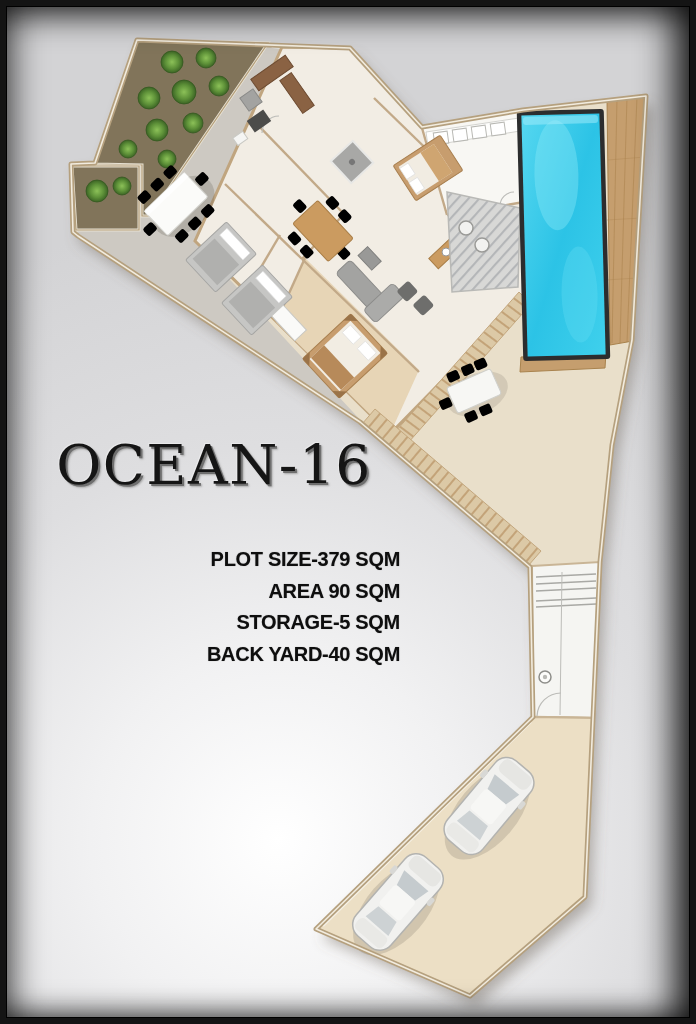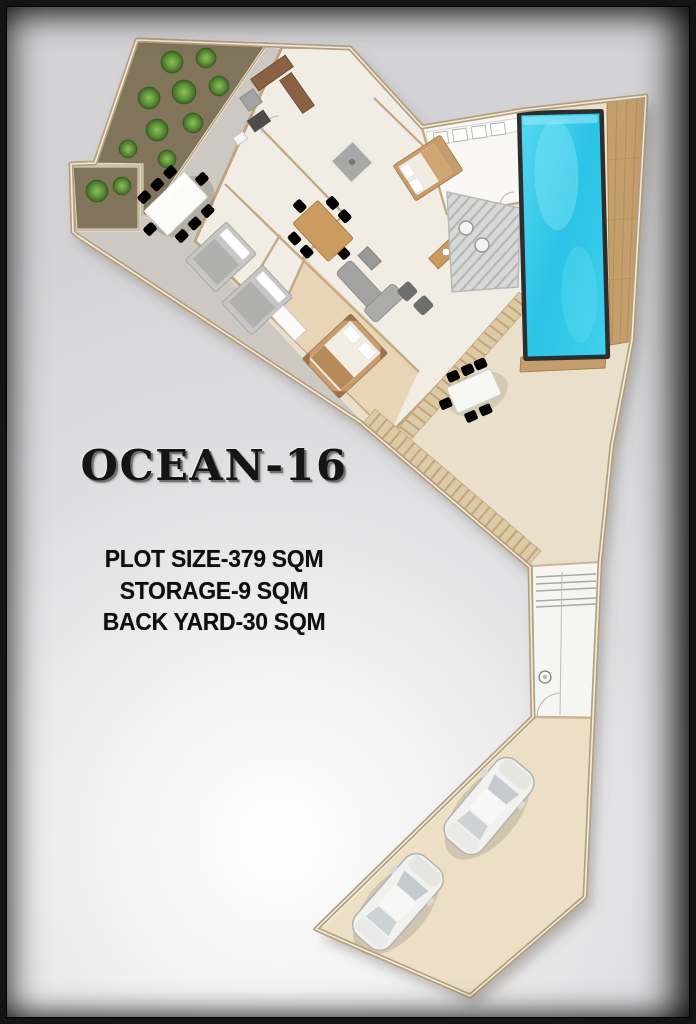--- a/index.html
+++ b/index.html
@@ -7,27 +7,27 @@
     position:relative;width:696px;height:1024px;overflow:hidden;
     background:
       radial-gradient(ellipse 90% 62% at 40% 82%, #ffffff 0%, #f1f1f2 30%, #dedee0 62%, #d3d3d5 100%);
     font-family:"Liberation Sans",sans-serif;
   }
   #plan{position:absolute;left:0;top:0;}
   .wall{stroke:#c2a988;stroke-width:2.4;fill:none;stroke-linecap:butt;}
   .arc{stroke:#bcbcb8;stroke-width:1.2;fill:none;}
   .title-block{
     position:absolute;left:28px;top:441px;width:372px;text-align:center;
-    font-family:"DejaVu Serif",serif;font-weight:bold;font-size:43px;line-height:49px;
+    font-family:"DejaVu Serif",serif;font-weight:normal;font-size:55px;line-height:49px;
     letter-spacing:1.5px;color:#151515;
     text-shadow:2px 2px 0 #6f6f6f, 3px 3px 2px #a9a9a9, -1px -1px 0 rgba(255,255,255,.35);
   }
   .specs{
-    position:absolute;left:28px;top:544px;width:372px;text-align:center;
-    font-weight:bold;font-size:23px;line-height:31.5px;color:#0e0e0e;letter-spacing:-0.3px;
+    position:absolute;left:28px;top:544px;width:372px;text-align:right;
+    font-weight:bold;font-size:20px;line-height:31.5px;color:#0e0e0e;letter-spacing:-0.3px;
     text-shadow:0 0 1px rgba(0,0,0,.35);
   }
   .frame{
     position:absolute;inset:0;pointer-events:none;border:6px solid #141414;
     box-shadow:
       inset 0 0 0 1px #000,
       inset -34px 0 34px -16px rgba(8,8,8,.85),
       inset 28px 0 30px -18px rgba(8,8,8,.55),
       inset 0 28px 30px -16px rgba(8,8,8,.7),
       inset 0 -24px 26px -16px rgba(8,8,8,.55);
@@ -285,18 +285,19 @@
       <path d="M137,40 L350,48 L422,127 L523,110 L646,96 L632,340 L612,445 L600,562 L585,897 L470,996 L316,929 L533,717 L530,567 L360,422 L78,236 L73,232 L71,164 L95,163 Z" fill="none" stroke="#f2ecdf" stroke-width="1.6" stroke-linejoin="round"></path>
     </g>
   </svg>
 
   <div class="title-block">
     <div>OCEAN-16</div>
   </div>
 
   <div class="specs">
     <div>PLOT SIZE-379 SQM</div>
-    <div>STORAGE-9 SQM</div>
-    <div>BACK YARD-30 SQM</div>
+    <div>AREA 90 SQM</div>
+    <div>STORAGE-5 SQM</div>
+    <div>BACK YARD-40 SQM</div>
   </div>
 
   <div class="frame"></div>
 </div>
 
 </body></html>

